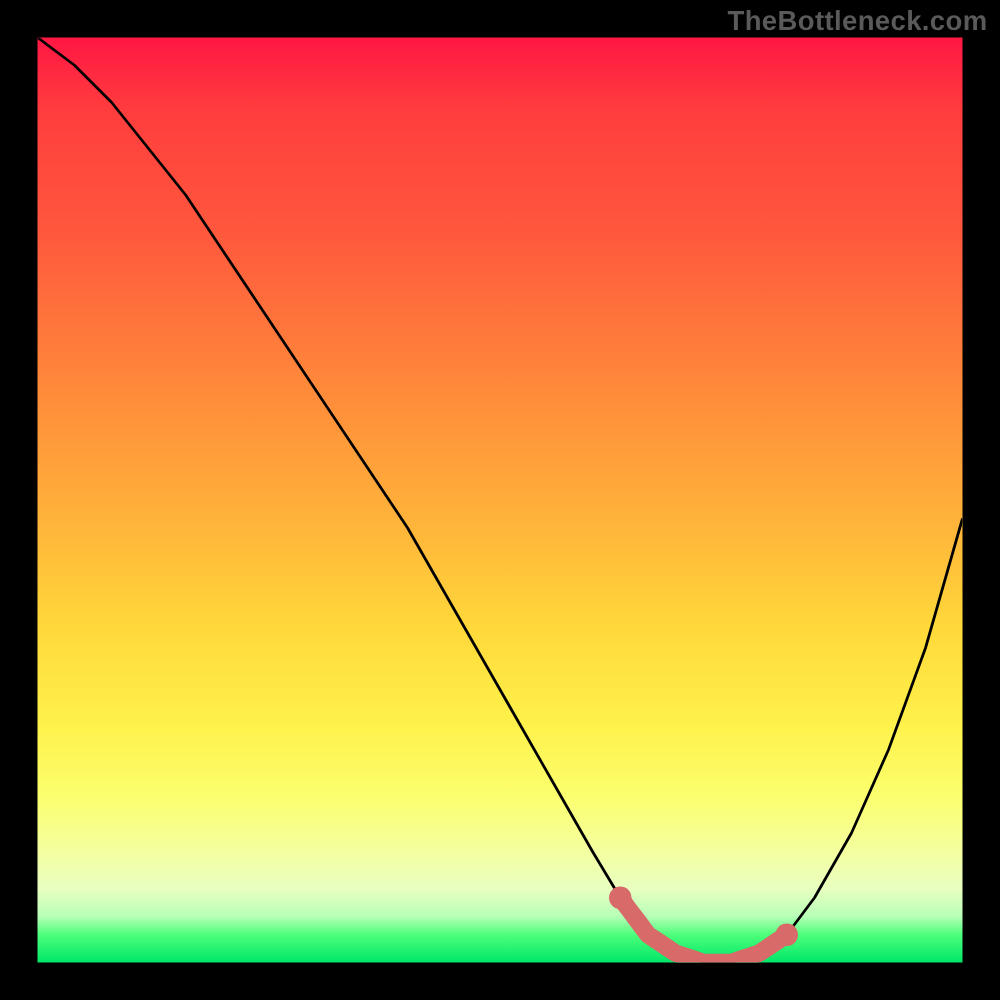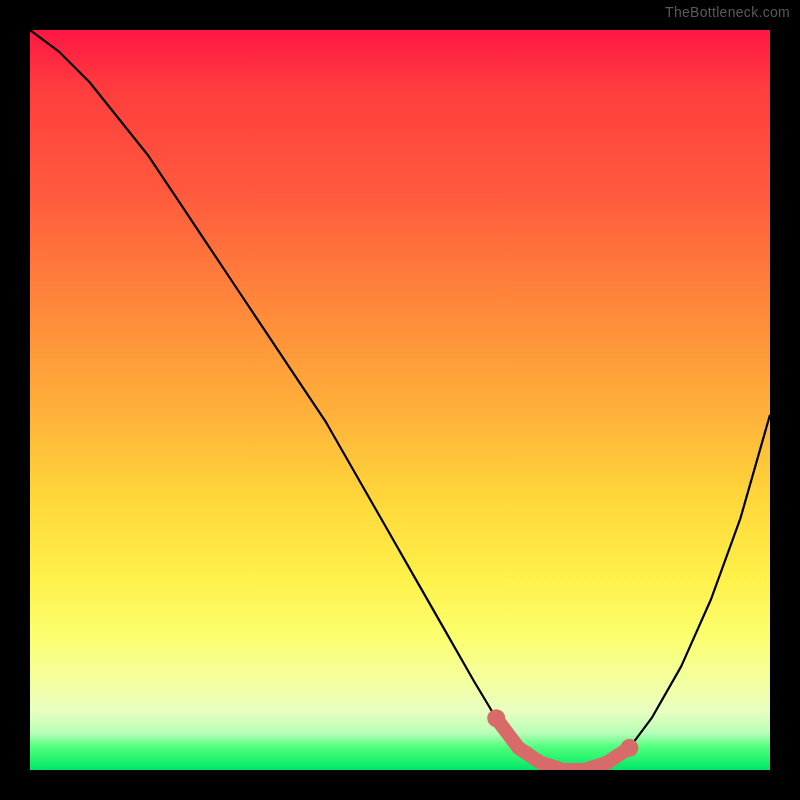--- a/index.html
+++ b/index.html
@@ -15,22 +15,22 @@
     position: relative;
     width: 800px;
     height: 800px;
     background: #000;
   }
   .watermark {
     position: absolute;
     top: 4px;
     right: 10px;
     color: #5a5a5a;
-    font-size: 14px;
-    font-weight: 400;
+    font-size: 22px;
+    font-weight: 700;
     letter-spacing: 0.3px;
     user-select: none;
     text-align: right;
   }
   .plot-wrap {
     position: absolute;
     left: 30px;
     top: 30px;
     width: 740px;
     height: 740px;

